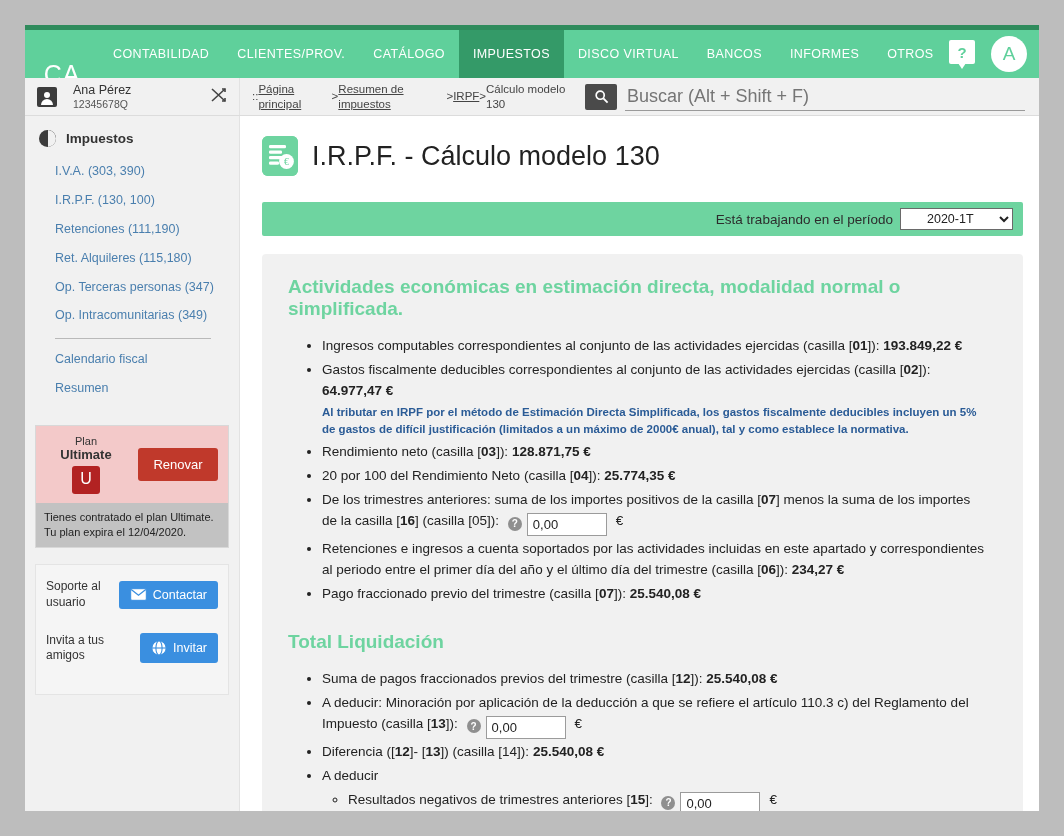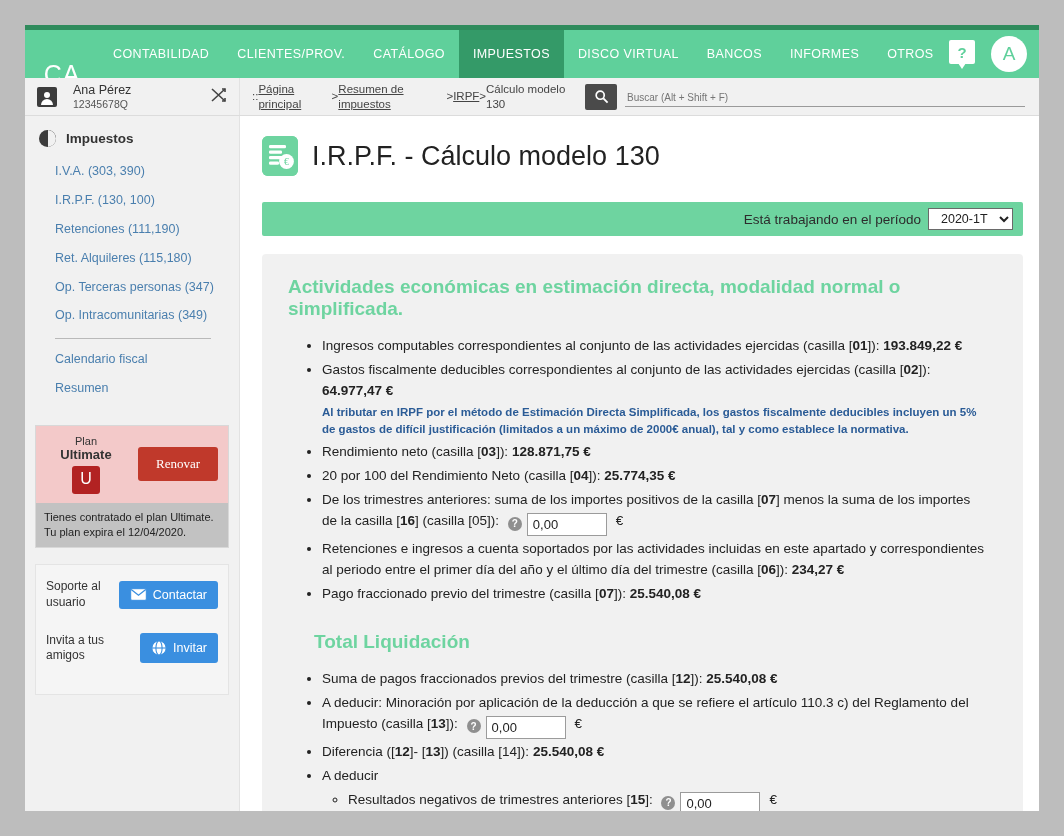--- a/index.html
+++ b/index.html
@@ -76,64 +76,64 @@
   }
   .crumbs a{color:#444;text-decoration:underline;cursor:pointer;}
   .searchbtn{
     width:32px;height:26px;background:#4a4a4a;border-radius:2px;
     align-self:center;display:flex;align-items:center;justify-content:center;
     color:#fff;margin:0 8px;cursor:pointer;font-size:14px;
   }
   .searchwrap{flex:0 0 400px;align-self:center;margin-right:14px;}
   .searchwrap input{
     width:100%;border:none;border-bottom:1px solid #9a9a9a;background:transparent;
-    font-size:10px;color:#8a8a8a;padding:3px 2px;outline:none;
+    font-size:18px;color:#8a8a8a;padding:3px 2px;outline:none;
     font-family:"Liberation Sans",sans-serif;
   }
   
   .split{display:flex;height:699px;}
   .sidebar{width:215px;background:#f1f1f1;border-right:1px solid #e2e2e2;position:relative;}
   .side-head{display:flex;align-items:center;gap:10px;padding:14px 0 10px 14px;}
   .pie-ico{width:17px;height:17px;border-radius:50%;background:#3c3c3c;position:relative;overflow:hidden;}
   .pie-ico:after{content:"";position:absolute;right:0;top:0;width:8.5px;height:17px;background:#f1f1f1;}
   .pie-ico:before{content:"";position:absolute;right:0;top:0;width:8.5px;height:8.5px;background:#3c3c3c;}
   .side-head-t{font-size:13.5px;color:#333;font-weight:bold;}
   .side-link{display:block;padding:6px 14px 6px 30px;font-size:12.5px;color:#4a7fae;cursor:pointer;line-height:1.35;}
   .side-sep{height:1px;background:#b9b9b9;margin:8px 28px 6px 30px;}
   .plan-box{margin:22px 10px 0 10px;border:1px solid #d8d8d8;}
   .plan-top{background:#f3c9c9;display:flex;align-items:center;padding:9px 10px;}
   .plan-left{width:80px;text-align:center;color:#333;line-height:1.15;}
   .plan-l1{font-size:11px;}
   .plan-l2{font-size:13px;font-weight:bold;}
   .plan-u{width:28px;height:28px;background:#b22222;color:#fff;border-radius:3px;
           display:flex;align-items:center;justify-content:center;font-size:16px;margin:3px auto 0 auto;}
   .renovar{flex:1;margin-left:12px;background:#c0392b;color:#fff;border:none;border-radius:3px;
-           padding:9px 0;font-size:13px;cursor:pointer;font-family:Liberation Serif, serif;}
+           padding:9px 0;font-size:13px;cursor:pointer;font-family:Liberation Sans, sans-serif;}
   .plan-note{background:#c2c2c2;font-size:11px;color:#222;padding:7px 8px;line-height:1.4;}
   .sidebar-card{margin:16px 10px 0 10px;background:#f5f5f5;border:1px solid #e4e4e4;padding:14px 10px;}
   .srow{display:flex;align-items:center;margin-bottom:22px;}
   .srow:last-child{margin-bottom:16px;}
   .slabel{flex:1;font-size:12px;color:#333;line-height:1.3;}
   .sbtn{background:#3a8fe0;color:#fff;border:none;border-radius:3px;padding:7px 11px;
         font-size:12.5px;display:flex;align-items:center;gap:6px;cursor:pointer;
         font-family:"Liberation Sans",sans-serif;}
   .sbtn svg{display:block;}
   
   .main{flex:1;padding:20px 16px 0 22px;background:#ffffff;overflow:hidden;}
   .page-title{display:flex;align-items:center;gap:14px;margin-bottom:26px;}
   .title-ico{width:36px;height:40px;background:#6ed4a0;border-radius:6px;position:relative;flex:none;}
   .title-txt{font-size:27px;color:#222;font-weight:400;}
   .period-bar{background:#6ed4a0;height:34px;display:flex;align-items:center;justify-content:flex-end;
               padding-right:10px;gap:7px;border-radius:2px;}
   .period-lbl{font-size:13.5px;color:#2c2c2c;}
-  .period-sel{background:#fff;border:1px solid #6a6a6a;font-size:12.5px;padding:2px 8px;
+  .period-sel{background:#fff;border:1px solid #6a6a6a;font-size:12.5px;padding:2px 22px;
               color:#222;cursor:pointer;font-family:"Liberation Sans",sans-serif;}
   .card{background:#f1f1f1;border-radius:4px;margin-top:18px;padding:22px 26px 18px 26px;}
   .sec-title{color:#6ed4a0;font-size:19px;font-weight:bold;margin:0 0 16px 0;}
-  .sec-title.second{margin-top:26px;margin-left:26px;}
+  .sec-title.second{margin-top:26px;}
   ul.b{margin:12px;padding-left:22px;}
   ul.b > li{font-size:13.5px;color:#222;line-height:1.55;margin-bottom:3px;}
   ul.b ul{margin:4px 0 0 0;padding-left:26px;list-style:circle;}
   .note{color:#2a5b96;font-size:11.5px;font-weight:bold;line-height:1.5;display:block;margin:2px 0 4px 0;}
   b{font-weight:bold;}
   .qmark{display:inline-flex;align-items:center;justify-content:center;width:14px;height:14px;
          border-radius:50%;background:#8f8f8f;color:#fff;font-size:10px;font-weight:bold;
          vertical-align:-2px;margin:0 5px;cursor:pointer;}
   .amt-in{width:80px;border:1px solid #9b9b9b;background:#fff;font-size:13px;color:#222;
           padding:3px 5px;vertical-align:-4px;outline:none;font-family:"Liberation Sans",sans-serif;}

